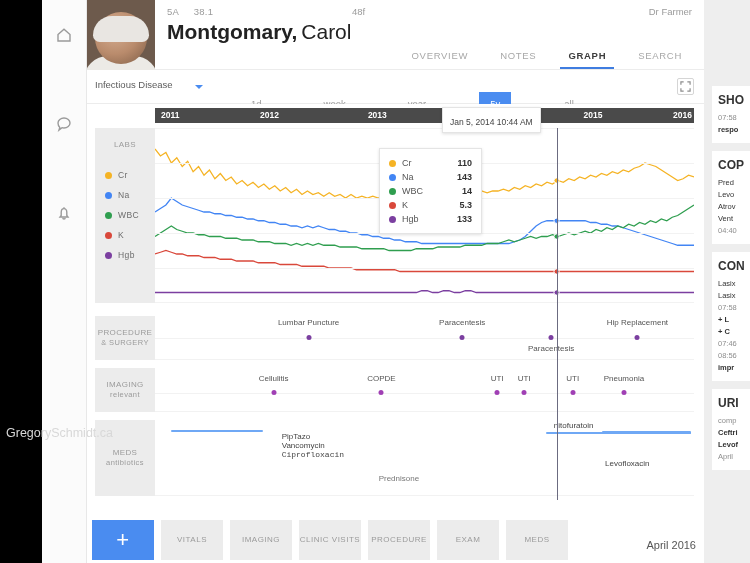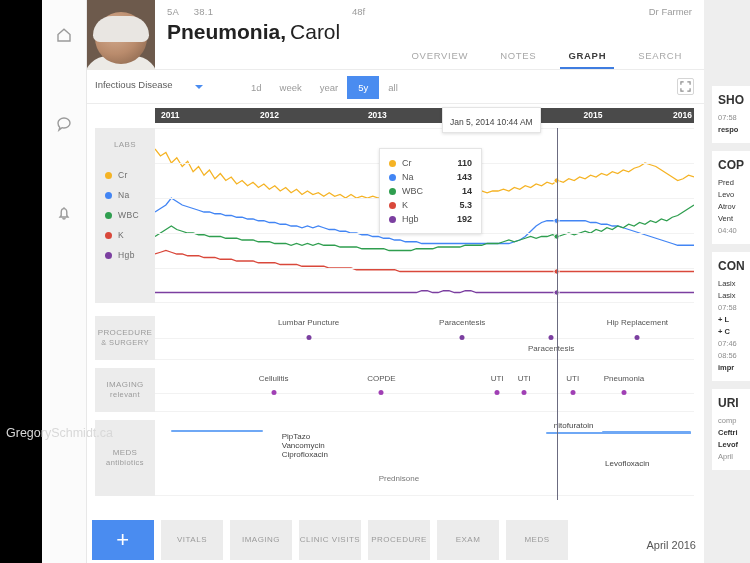--- a/index.html
+++ b/index.html
@@ -65,21 +65,21 @@
   }
 
   
   .bar { position: relative; height: 34px; border-bottom: 1px solid #ececec; }
   .sel { position: absolute; left: 8px; top: 9px; font-size: 9.5px; color: #5c5c5c; }
   .caret {
     position: absolute; left: 108px; top: 15px; width: 0; height: 0;
     border-left: 4px solid transparent; border-right: 4px solid transparent;
     border-top: 4px solid #4a8cf0;
   }
-  .ranges { position: absolute; left: 155px; top: 0; display: flex; height: 34px; align-items: center; }
+  .ranges { position: absolute; left: 155px; top: 16px; display: flex; height: 34px; align-items: center; gap: 44px; }
   .rg { font-size: 9.5px; color: #9b9b9b; padding: 5px 9px; cursor: pointer; }
   .rg.on { background: #4a8cf0; color: #fff; padding: 6px 11px; }
   .expand {
     position: absolute; right: 10px; top: 8px; width: 17px; height: 17px;
     border: 1px solid #d5d5d5; border-radius: 2px;
     display: flex; align-items: center; justify-content: center;
   }
   .expand svg { stroke: #8d8d8d; fill: none; stroke-width: 1.3; }
 
   
@@ -184,21 +184,21 @@
           <div class="face"></div>
           <div class="hair"></div>
       </div>
       <div class="hdr-meta">
         <span>5A</span>
         <span class="m2">38.1</span>
       </div>
       <div class="hdr-age">48f</div>
       <div class="hdr-doc">Dr Farmer</div>
       <div class="hdr-name">
-        <span class="last">Pneumonia,</span><span class="first">Carol</span>
+        <span class="last">Montgomary,</span><span class="first">Carol</span>
       </div>
       <div class="tabs">
         <div class="tab">OVERVIEW</div>
         <div class="tab">NOTES</div>
         <div class="tab active">GRAPH</div>
         <div class="tab">SEARCH</div>
       </div>
     </div>
 
     <div class="bar">
@@ -296,21 +296,21 @@
           <span class="vl">14</span>
           </div>
         <div class="tip-row">
           <span class="dot" style="background:#d9483b"></span>
           <span class="nm">K</span>
           <span class="vl">5.3</span>
           </div>
         <div class="tip-row">
           <span class="dot" style="background:#7b3fa0"></span>
           <span class="nm">Hgb</span>
-          <span class="vl">192</span>
+          <span class="vl">133</span>
           </div>
       </div>
 
       <div class="sect" style="top:212px; height:48px;">
         <div class="sect-lbl" style="height:44px;">
           <div>PROCEDURE</div>
           <div class="sub">&amp; SURGERY</div>
         </div>
         <div class="plot" style="height:44px;">
           <div class="gridln" style="top:22px"></div>
@@ -377,21 +377,21 @@
         </div>
         <div class="plot" style="height:76px;">
           <div class="gridln" style="top:75px"></div>
 
           <div class="medbar" style="left:3%;  width:17%;   top:10px; height:2px;"></div>
           <div class="medbar" style="left:72.5%; width:27%; top:12px; height:2px;"></div>
           <div class="medbar" style="left:83%; width:16.5%; top:11px; height:3px;"></div>
 
           <span class="lab" style="position:absolute; left:23.5%; top:12px; font-size:8px; color:#444; white-space:nowrap;">PipTazo</span>
           <span class="lab" style="position:absolute; left:23.5%; top:21px; font-size:8px; color:#444; white-space:nowrap;">Vancomycin</span>
-          <span class="lab" style="position:absolute; left:23.5%; top:30px; font-size:8px; color:#444; white-space:nowrap;">Ciprofloxacin</span>
+          <span class="lab" style="position:absolute; left:23.5%; top:30px; font-size:8px; color:#444; white-space:nowrap;font-family:Liberation Mono, monospace;">Ciprofloxacin</span>
           <span class="lab" style="position:absolute; left:41.5%; top:54px; font-size:8px; color:#777; white-space:nowrap;">Prednisone</span>
           <span class="lab" style="position:absolute; left:74%;   top:1px;  font-size:8px; color:#444; white-space:nowrap;">nitofuratoin</span>
           <span class="lab" style="position:absolute; left:83.5%; top:39px; font-size:8px; color:#444; white-space:nowrap;">Levofloxacin</span>
 
           <span class="mk" style="left:23.8%; top:39px; background:#222;"></span>
           <span class="mk" style="left:39.5%; top:39px; background:#d9483b;"></span>
           <span class="mk" style="left:78%;   top:39px; background:#d9483b;"></span>
           <span class="mk" style="left:38.2%; top:56px; background:#7b3fa0;"></span>
           <span class="mk" style="left:78%;   top:56px; background:#7b3fa0;"></span>
           <span class="sq" style="left:84.5%; top:48px; background:#2f9e4f;"></span>

